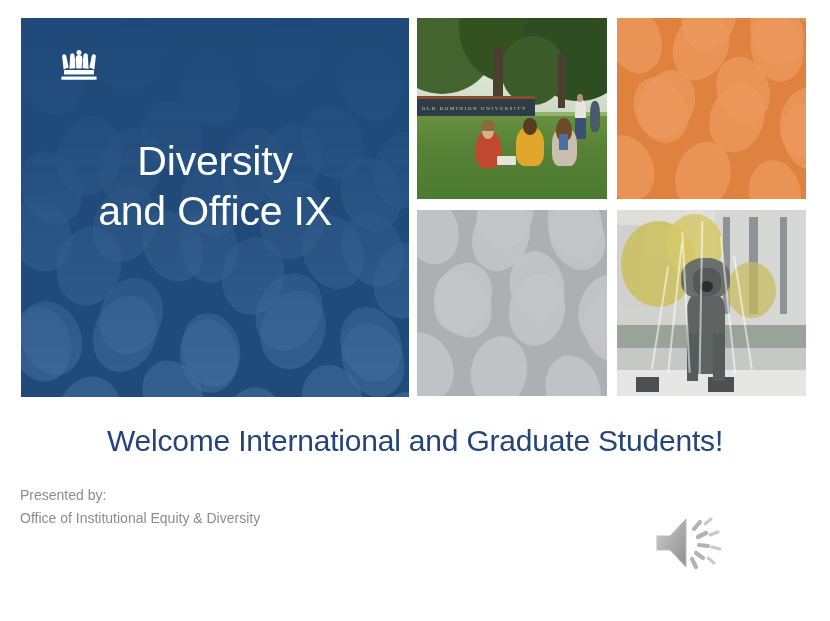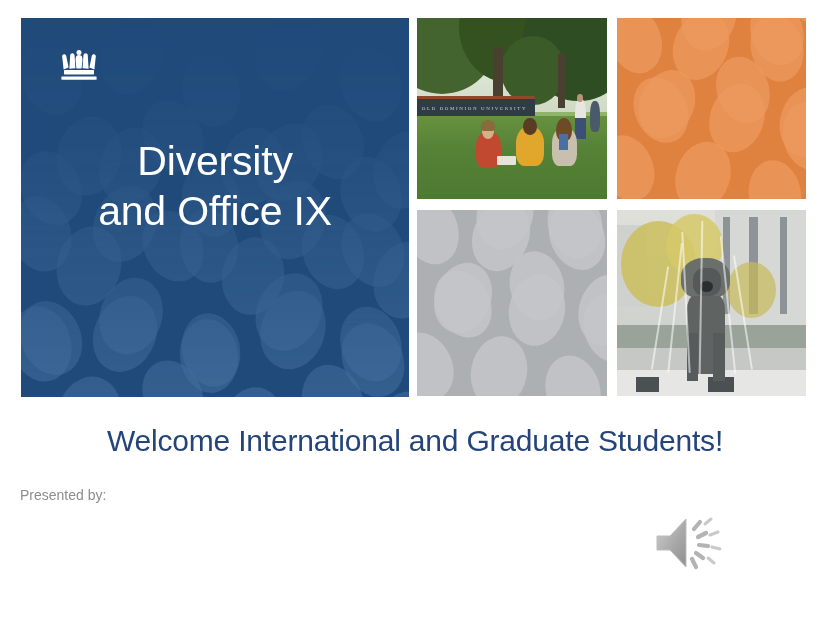--- a/index.html
+++ b/index.html
@@ -307,20 +307,21 @@
       <div class="spray" style="left:58%;top:14%;width:2px;height:74%;transform:rotate(-6deg);"></div>
       <div class="spray" style="left:66%;top:24%;width:2px;height:62%;transform:rotate(-9deg);"></div>
       <div class="spray" style="left:22%;top:30%;width:2px;height:56%;transform:rotate(9deg);"></div>
     </div>
   </div>
 
   <div id="subtitle">Welcome International and Graduate Students!</div>
 
   <div id="presenter">
     <span class="ln">Presented by:</span>
+    <span class="ln">Office of Institutional Equity &amp; Diversity</span>
   </div>
 
   <svg id="audio-icon" viewBox="0 0 72 62">
     <defs>
       <linearGradient id="spk" x1="0" y1="0" x2="1" y2="1">
         <stop offset="0%" stop-color="#cfcfcf"></stop>
         <stop offset="55%" stop-color="#a9a9a9"></stop>
         <stop offset="100%" stop-color="#8f8f8f"></stop>
       </linearGradient>
     </defs>

